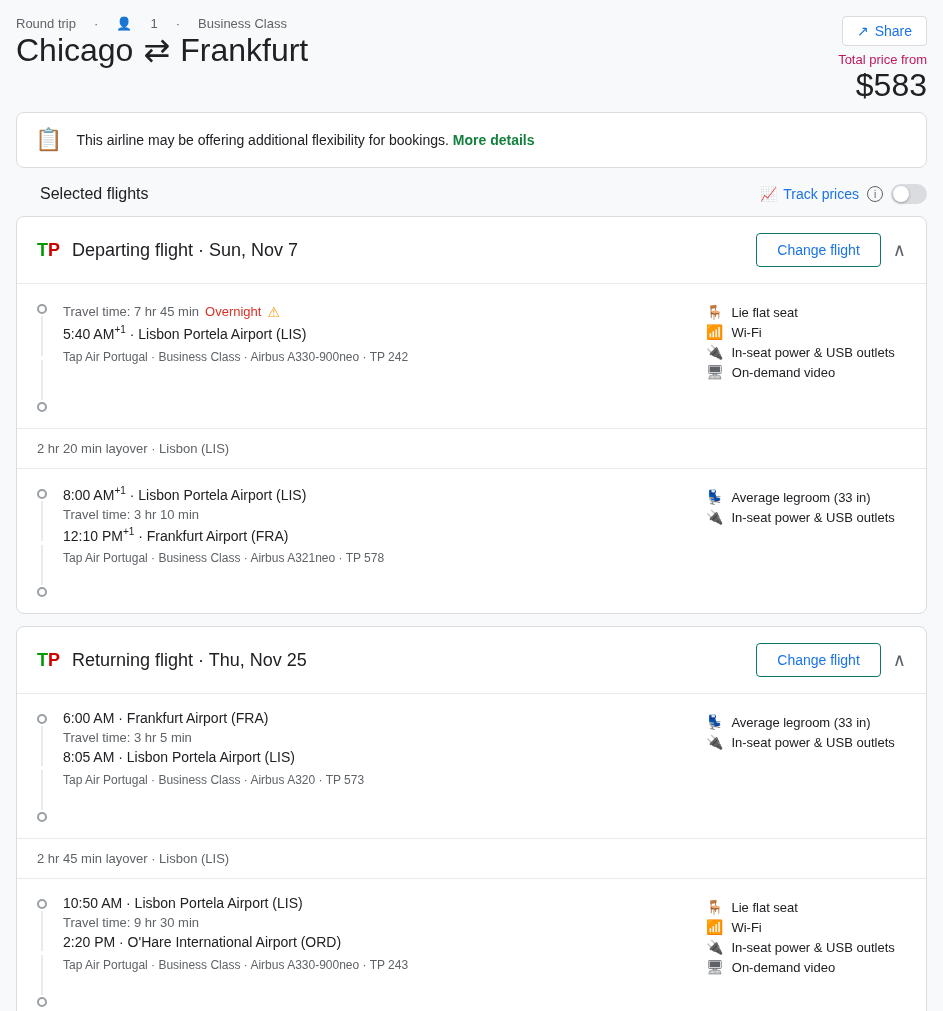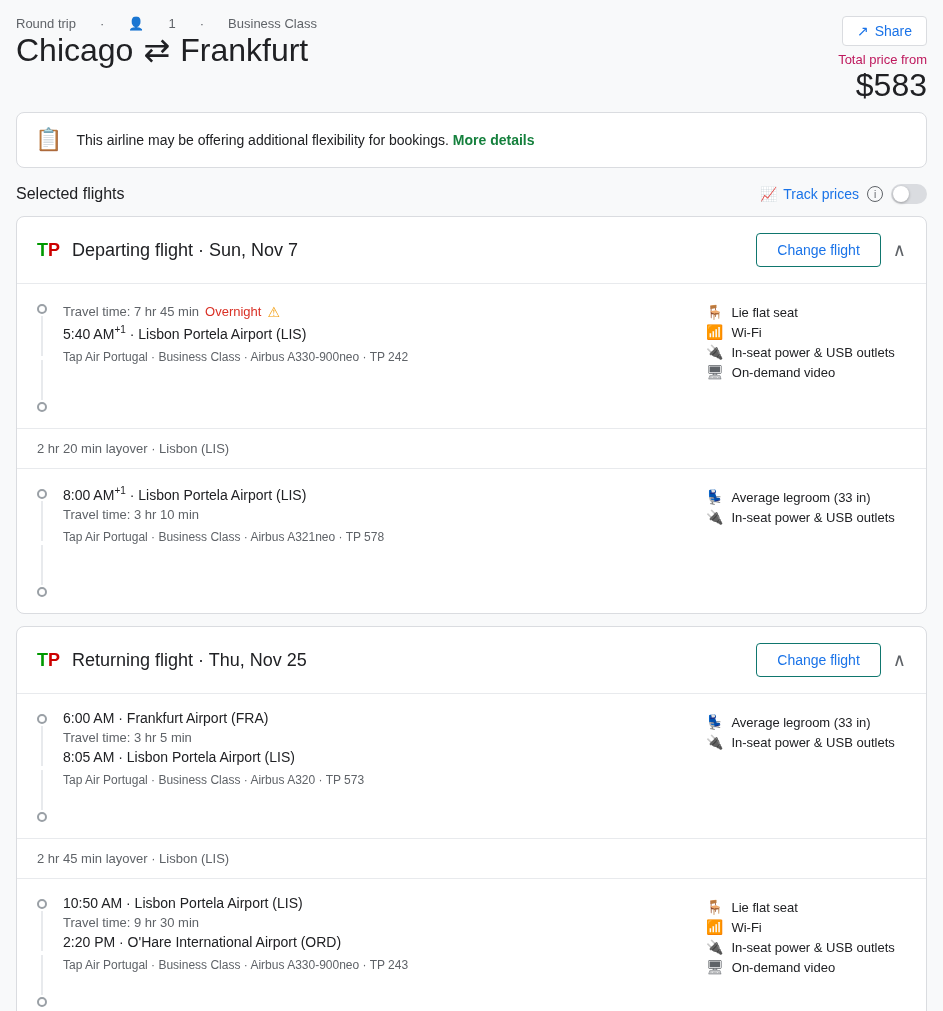--- a/index.html
+++ b/index.html
@@ -3,36 +3,36 @@
   <meta charset="utf-8">
   <style>
     * { box-sizing: border-box; margin: 0; padding: 0; }
     body { font-family: Arial, sans-serif; background: #f8f9fa; color: #202124; font-size: 14px; }
 
     .page-container { max-width: 943px; margin: 0 auto; background: #f8f9fa; padding: 16px; }
 
     
     .header { display: flex; justify-content: space-between; align-items: flex-start; margin-bottom: 8px; }
     .header-left {}
-    .trip-meta { font-size: 13px; color: #5f6368; display: flex; align-items: flex-end; gap: 24px; }
+    .trip-meta { font-size: 13px; color: #5f6368; display: flex; align-items: flex-end; gap: 18px; }
     .trip-title { font-size: 32px; font-weight: 400; color: #202124; display: flex; align-items: center; gap: 10px; }
     .header-right { text-align: right; display: flex; flex-direction: column; align-items: flex-end; gap: 6px; }
     .share-btn { border: 1px solid #dadce0; background: white; border-radius: 4px; padding: 6px 14px; cursor: pointer; font-size: 14px; color: #1a73e8; display: flex; align-items: center; gap: 6px; }
     .price-label { font-size: 13px; color: #be185d; }
     .price-value { font-size: 32px; font-weight: 400; color: #202124; }
 
     
     .flexibility-banner { background: white; border: 1px solid #dadce0; border-radius: 8px; padding: 14px 18px; margin-bottom: 16px; display: flex; align-items: center; gap: 14px; }
     .banner-icon { font-size: 22px; flex-shrink: 0; }
     .banner-text { font-size: 14px; color: #202124; }
     .banner-link { color: #15803d; cursor: pointer; text-decoration: none; font-weight: bold; }
 
     
     .selected-header { display: flex; justify-content: space-between; align-items: center; margin-bottom: 12px; }
-    .selected-title { font-size: 16px; font-weight: 500; }
+    .selected-title { font-size: 16px; font-weight: 500; margin-left: 24px; }
     .track-prices { display: flex; align-items: center; gap: 8px; }
     .track-prices-link { color: #1a73e8; font-size: 14px; cursor: pointer; display: flex; align-items: center; gap: 5px; }
     .info-icon { width: 16px; height: 16px; border-radius: 50%; border: 1.5px solid #5f6368; display: inline-flex; align-items: center; justify-content: center; font-size: 10px; color: #5f6368; }
     .toggle { width: 36px; height: 20px; background: #dadce0; border-radius: 10px; position: relative; cursor: pointer; }
     .toggle-knob { width: 16px; height: 16px; background: white; border-radius: 50%; position: absolute; top: 2px; left: 2px; box-shadow: 0 1px 3px rgba(0,0,0,0.3); }
 
     
     .flight-card { background: white; border: 1px solid #dadce0; border-radius: 8px; margin-bottom: 12px; overflow: hidden; }
     .flight-card-header { display: flex; align-items: center; justify-content: space-between; padding: 16px 20px; border-bottom: 1px solid #e8eaed; }
     .flight-title { font-size: 18px; font-weight: 500; }
@@ -201,20 +201,25 @@
         </div>
         <div class="segment-details">
           <div class="segment-time-place">
             <span>8:00 AM</span><sup>+1</sup>
             <span> · </span>
             <span>Lisbon Portela Airport (LIS)</span>
           </div>
           <div class="segment-travel-time">
             <span>Travel time: 3 hr 10 min</span>
           </div>
+          <div class="segment-time-place">
+            <span>12:10 PM</span><sup>+1</sup>
+            <span> · </span>
+            <span>Frankfurt Airport (FRA)</span>
+          </div>
           <div class="segment-info">
             <span>Tap Air Portugal</span>
             <span> · </span>
             <span>Business Class</span>
             <span> · </span>
             <span>Airbus A321neo</span>
             <span> · </span>
             <span>TP 578</span>
           </div>
         </div>

